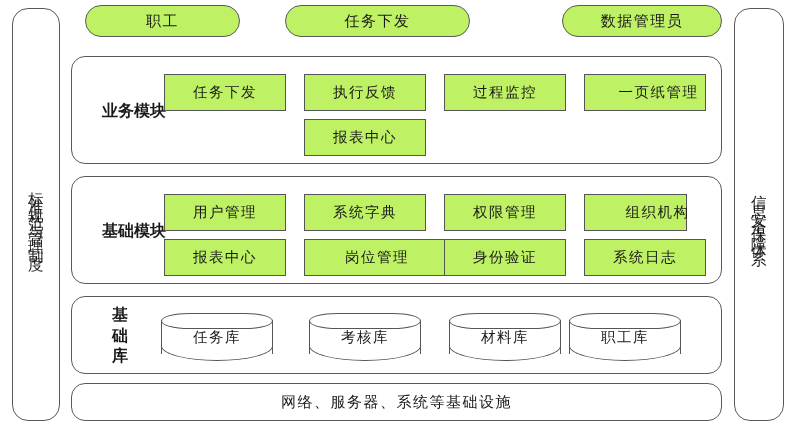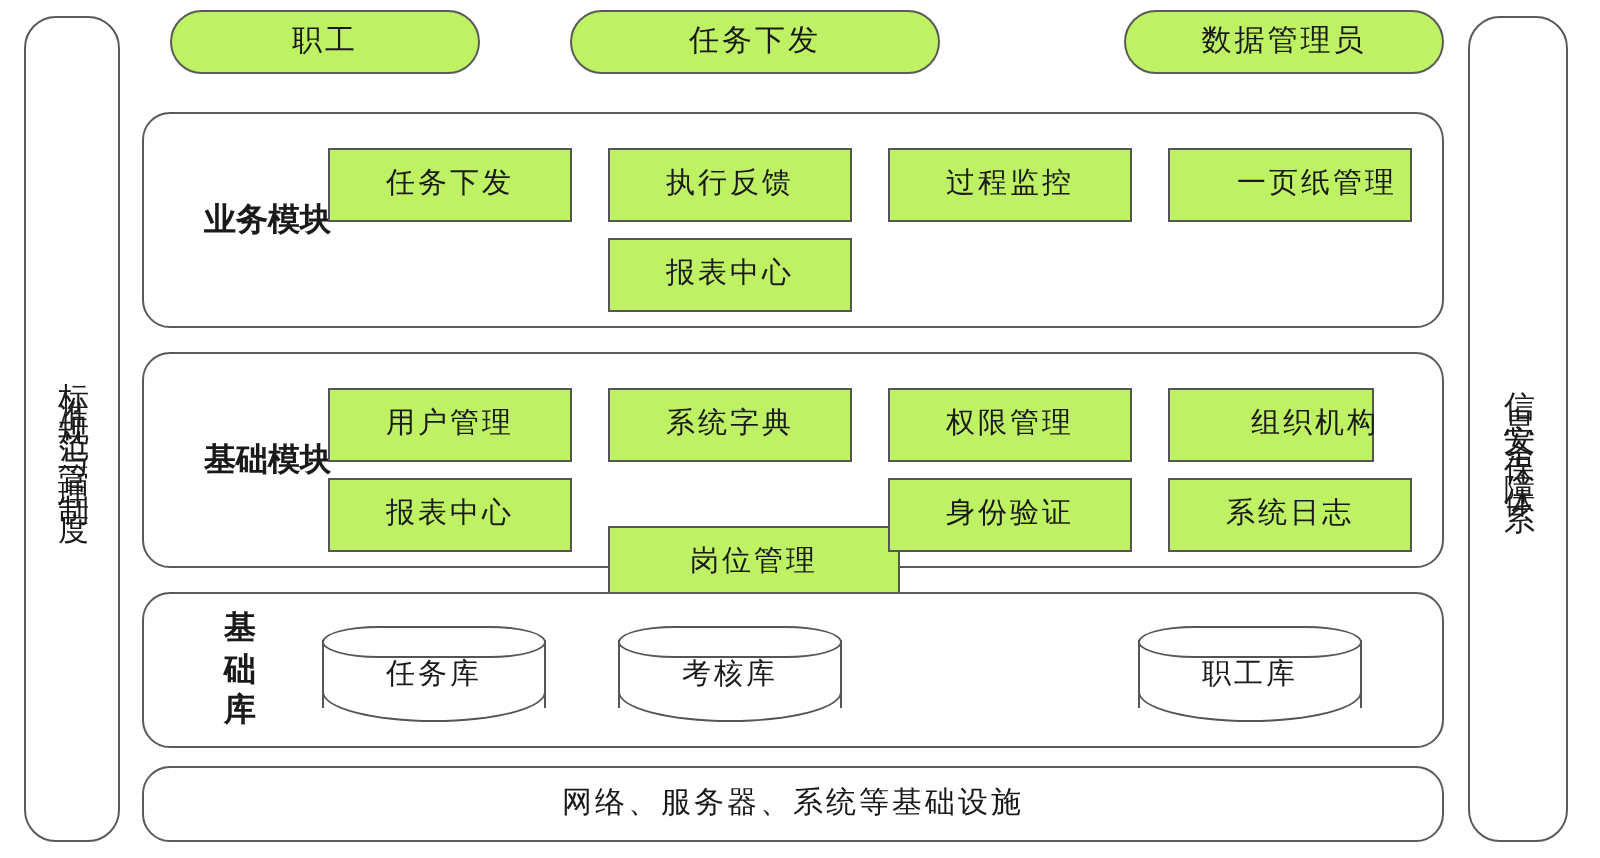--- a/index.html
+++ b/index.html
@@ -210,21 +210,21 @@
     <div class="abs rect-box" style="left:232px; top:17px; width:122px; height:37px;">
       <span class="lbl">系统字典</span>
     </div>
     <div class="abs rect-box" style="left:512px; top:17px; width:103px; height:37px;padding-left:44px;">
       <span class="lbl">组织机构</span>
     </div>
 
     <div class="abs rect-box" style="left:92px; top:62px; width:122px; height:37px;">
       <span class="lbl">报表中心</span>
     </div>
-    <div class="abs rect-box" style="left:232px; top:62px; width:146px; height:37px;margin-top:24px;">
+    <div class="abs rect-box" style="left:232px; top:62px; width:146px; height:37px;">
       <span class="lbl">岗位管理</span>
     </div>
     <div class="abs rect-box" style="left:372px; top:62px; width:122px; height:37px;">
       <span class="lbl">身份验证</span>
     </div>
     <div class="abs rect-box" style="left:512px; top:62px; width:122px; height:37px;">
       <span class="lbl">系统日志</span>
     </div>
   </div>
 
@@ -242,20 +242,26 @@
       <div class="cap-label">任务库</div>
     </div>
 
     <div class="cyl" style="left:237px; top:16px; width:112px; height:48px;">
       <div class="body"></div>
       <div class="bottom"></div>
       <div class="top"></div>
       <div class="cap-label">考核库</div>
     </div>
 
+    <div class="cyl" style="left:377px; top:16px; width:112px; height:48px;">
+      <div class="body"></div>
+      <div class="bottom"></div>
+      <div class="top"></div>
+      <div class="cap-label">材料库</div>
+    </div>
 
     <div class="cyl" style="left:497px; top:16px; width:112px; height:48px;">
       <div class="body"></div>
       <div class="bottom"></div>
       <div class="top"></div>
       <div class="cap-label">职工库</div>
     </div>
   </div>
 
   <div class="abs round-panel" style="left:71px; top:383px; width:651px; height:38px; display:flex; align-items:center; justify-content:center;">

